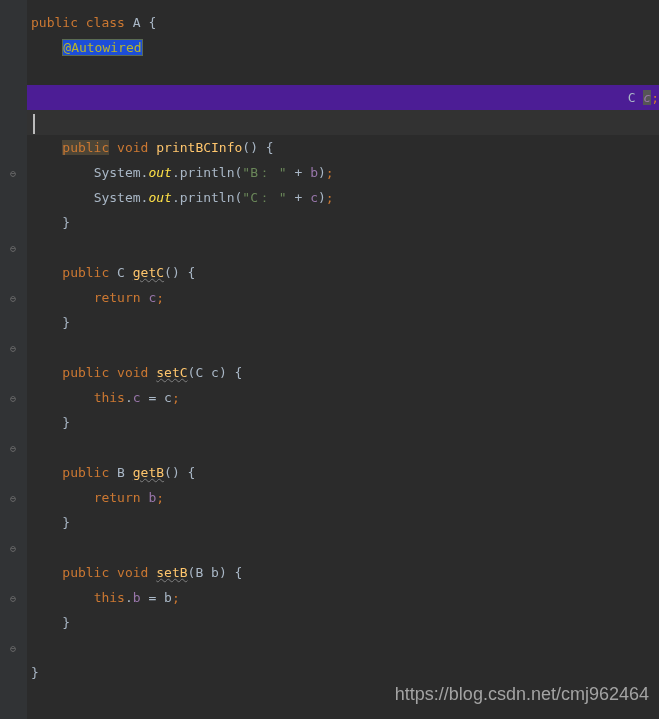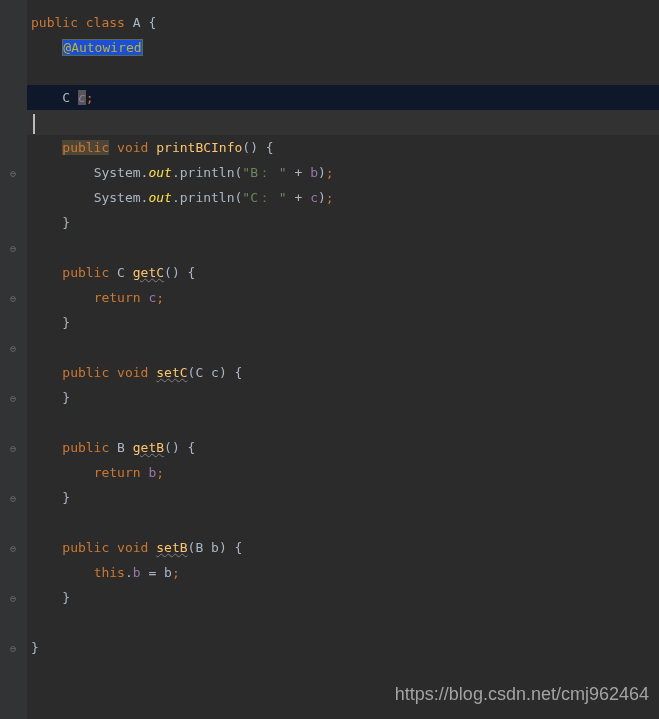--- a/index.html
+++ b/index.html
@@ -51,21 +51,22 @@
     .hl-autowired {
       background: #1d4ed8;
       border: 1px solid #5a6b52;
       display: inline;
     }
     .hl-public {
       background: #4d4536;
       display: inline;
     }
     .selection-line {
-      background: #0f172a;
+      background: #4c1d95;
+      text-align: right;
     }
     .sel-char {
       background: #565656;
     }
     .caret-line {
       background: #323232;
     }
     .caret {
       display: inline-block;
       width: 2px;
@@ -142,20 +143,21 @@
     <div class="line">    <span class="hl-public"><span class="kw">public</span></span> <span class="kw">void</span> <span class="method">printBCInfo</span><span class="paren">()</span> <span class="brace">{</span></div>
     <div class="line">        <span class="txt">System.</span><span class="static">out</span><span class="txt">.println</span><span class="paren">(</span><span class="str">"B： "</span><span class="txt"> + </span><span class="fieldp">b</span><span class="paren">)</span><span class="semi">;</span></div>
     <div class="line">        <span class="txt">System.</span><span class="static">out</span><span class="txt">.println</span><span class="paren">(</span><span class="str">"C： "</span><span class="txt"> + </span><span class="fieldp">c</span><span class="paren">)</span><span class="semi">;</span></div>
     <div class="line">    <span class="brace">}</span></div>
     <div class="line"></div>
     <div class="line">    <span class="kw">public</span> <span class="cls">C</span> <span class="method wavy">getC</span><span class="paren">()</span> <span class="brace">{</span></div>
     <div class="line">        <span class="kw">return</span> <span class="fieldp">c</span><span class="semi">;</span></div>
     <div class="line">    <span class="brace">}</span></div>
     <div class="line"></div>
     <div class="line">    <span class="kw">public</span> <span class="kw">void</span> <span class="method wavy">setC</span><span class="paren">(</span><span class="cls">C</span> <span class="txt">c</span><span class="paren">)</span> <span class="brace">{</span></div>
+    <div class="line">        <span class="kw">this</span><span class="txt">.</span><span class="fieldp">c</span><span class="txt"> = </span><span class="txt">c</span><span class="semi">;</span></div>
     <div class="line">    <span class="brace">}</span></div>
     <div class="line"></div>
     <div class="line">    <span class="kw">public</span> <span class="cls">B</span> <span class="method wavy">getB</span><span class="paren">()</span> <span class="brace">{</span></div>
     <div class="line">        <span class="kw">return</span> <span class="fieldp">b</span><span class="semi">;</span></div>
     <div class="line">    <span class="brace">}</span></div>
     <div class="line"></div>
     <div class="line">    <span class="kw">public</span> <span class="kw">void</span> <span class="method wavy">setB</span><span class="paren">(</span><span class="cls">B</span> <span class="txt">b</span><span class="paren">)</span> <span class="brace">{</span></div>
     <div class="line">        <span class="kw">this</span><span class="txt">.</span><span class="fieldp">b</span><span class="txt"> = </span><span class="txt">b</span><span class="semi">;</span></div>
     <div class="line">    <span class="brace">}</span></div>
     <div class="line"></div>

